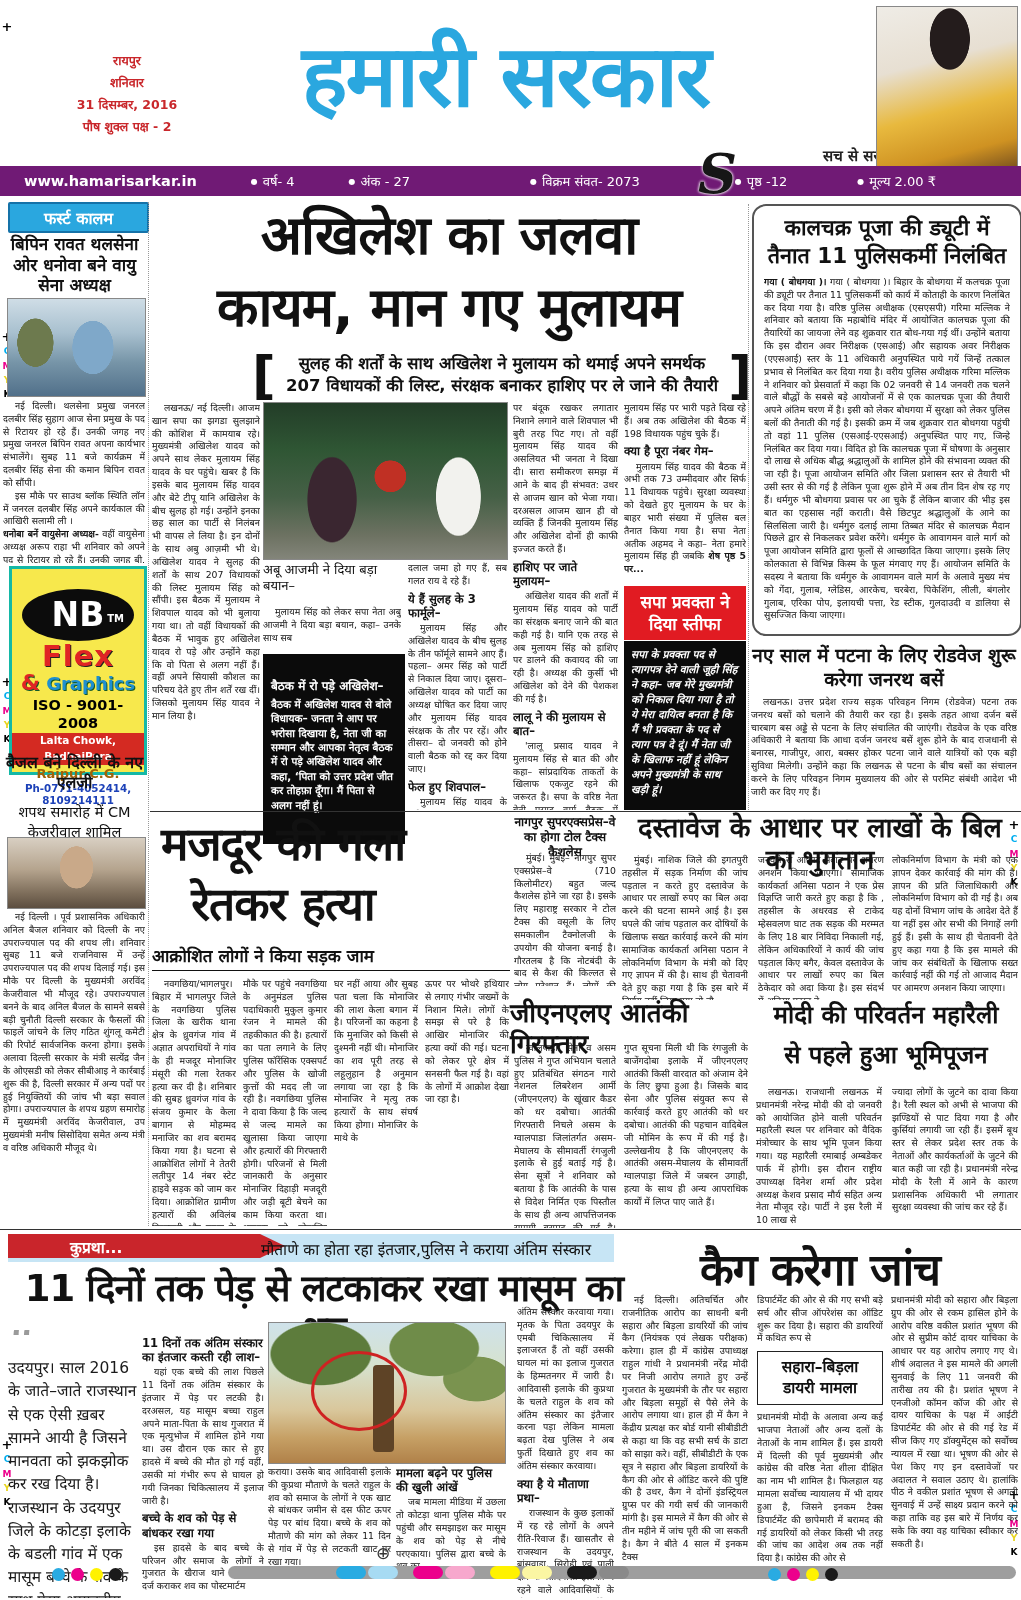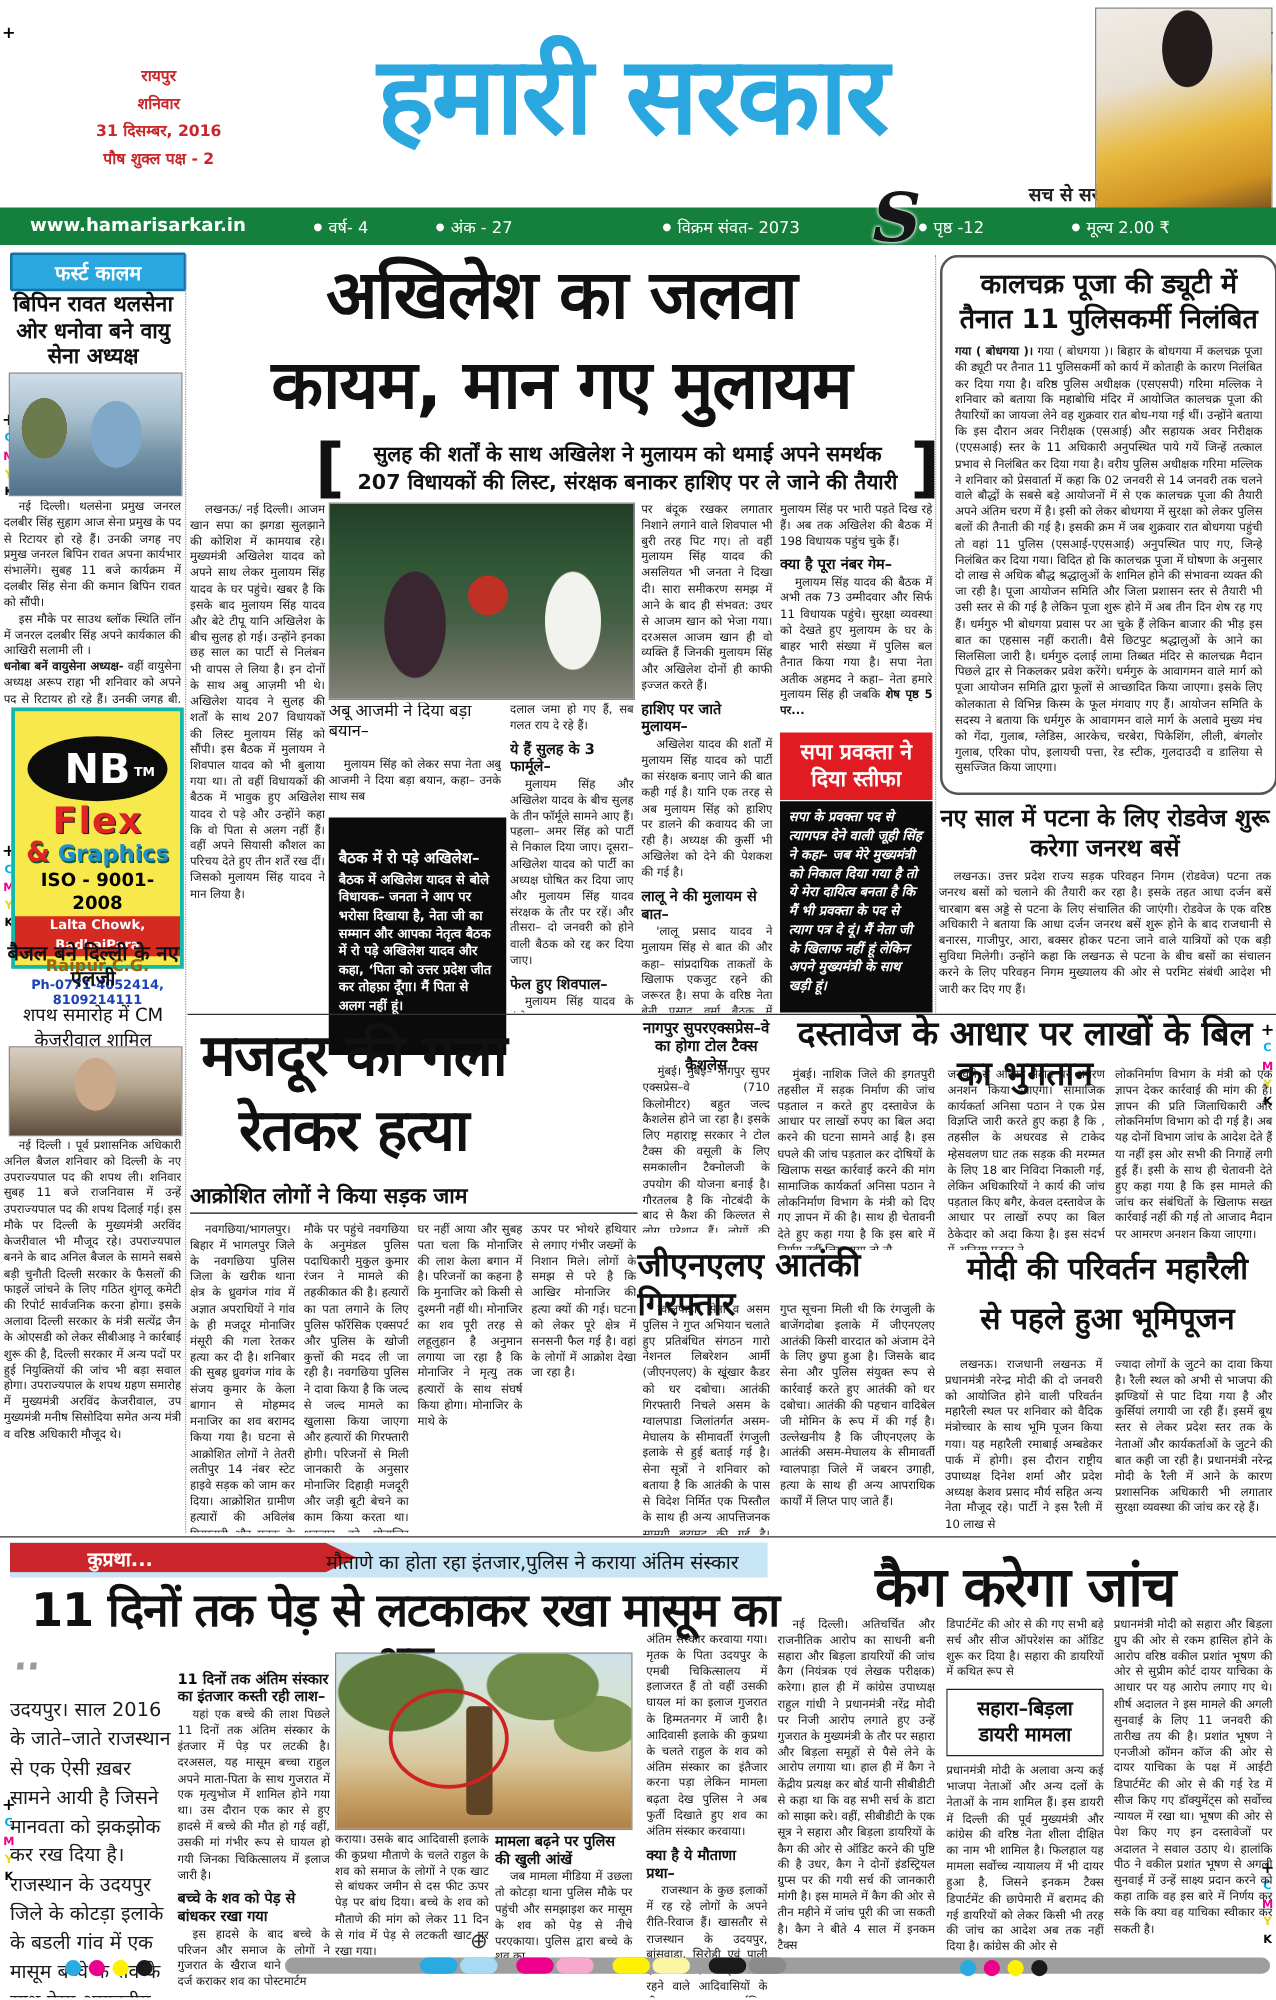--- a/index.html
+++ b/index.html
@@ -10,21 +10,21 @@
   .b{font-weight:bold;}
   .c{text-align:center;}
   .j{text-align:justify;}
   .body9{font-size:9.3px;line-height:1.38;color:#141414;}
   .sechead{font-size:11.6px;font-weight:bold;line-height:1.22;margin:4px 0 2px;}
   .indent{text-indent:12px;}
   
   .dateline{font-size:12.5px;font-weight:bold;color:#C9272B;line-height:1.75;text-align:center;}
   .paper-title{font-size:86px;font-weight:900;color:#2AA7DF;white-space:nowrap;text-align:center;letter-spacing:-2px;}
   .tagline{font-size:15px;font-weight:bold;color:#222;text-align:right;}
-  .redbar{background:#15803d;color:#fff;display:flex;align-items:center;font-size:13px;}
+  .redbar{background:#701a75;color:#fff;display:flex;align-items:center;font-size:13px;}
   .redbar .site{font-weight:bold;font-size:14.5px;margin-left:24px;}
   .redbar .item{margin-left:54px;white-space:nowrap;}
   .bullet{font-size:8px;vertical-align:2px;margin-right:5px;}
   .slogo{font-family:"DejaVu Serif","Liberation Serif",serif;font-style:italic;font-weight:bold;
          font-size:54px;color:#161616;text-shadow:0 0 3px #fff,0 0 3px #fff;}
   
   .flabel{background:#2AA7DF;border:2px solid #1572A8;color:#fff;font-weight:bold;font-size:16px;
           display:flex;align-items:center;justify-content:center;border-radius:2px;}
   .h-sidebar{font-size:17px;font-weight:bold;line-height:1.22;text-align:center;}
   .photo{background:#bbb;border:1px solid #888;}

